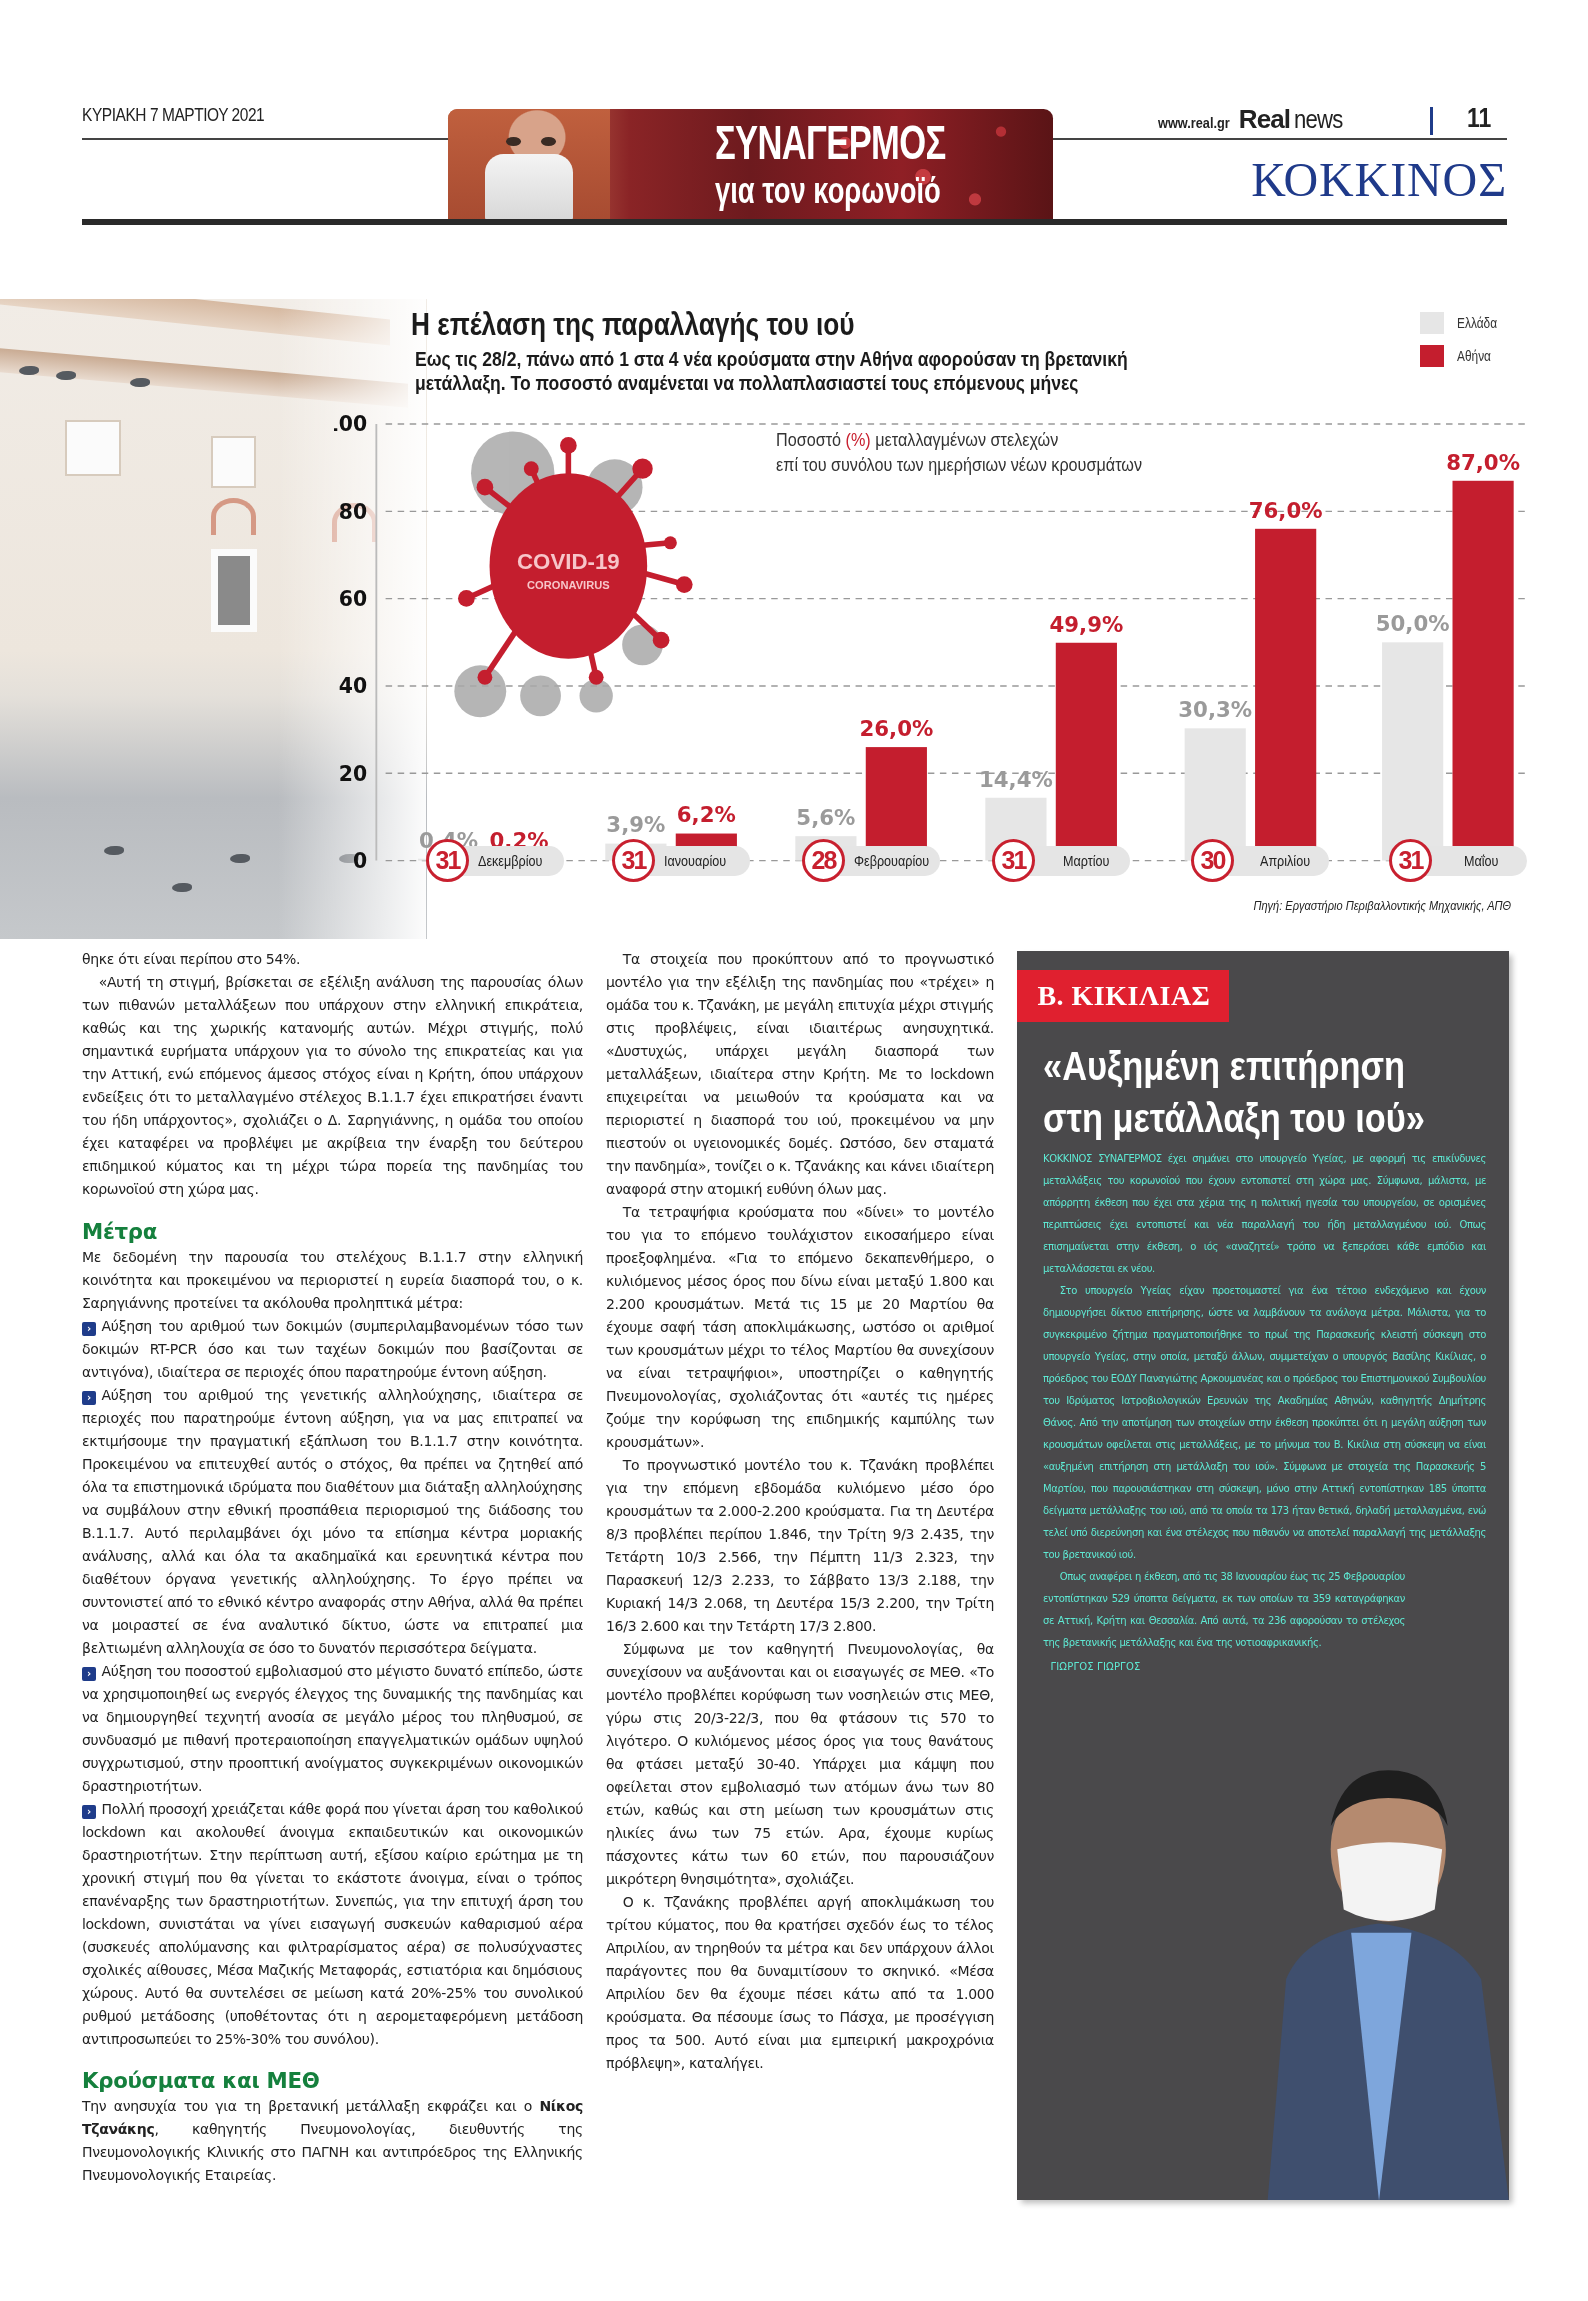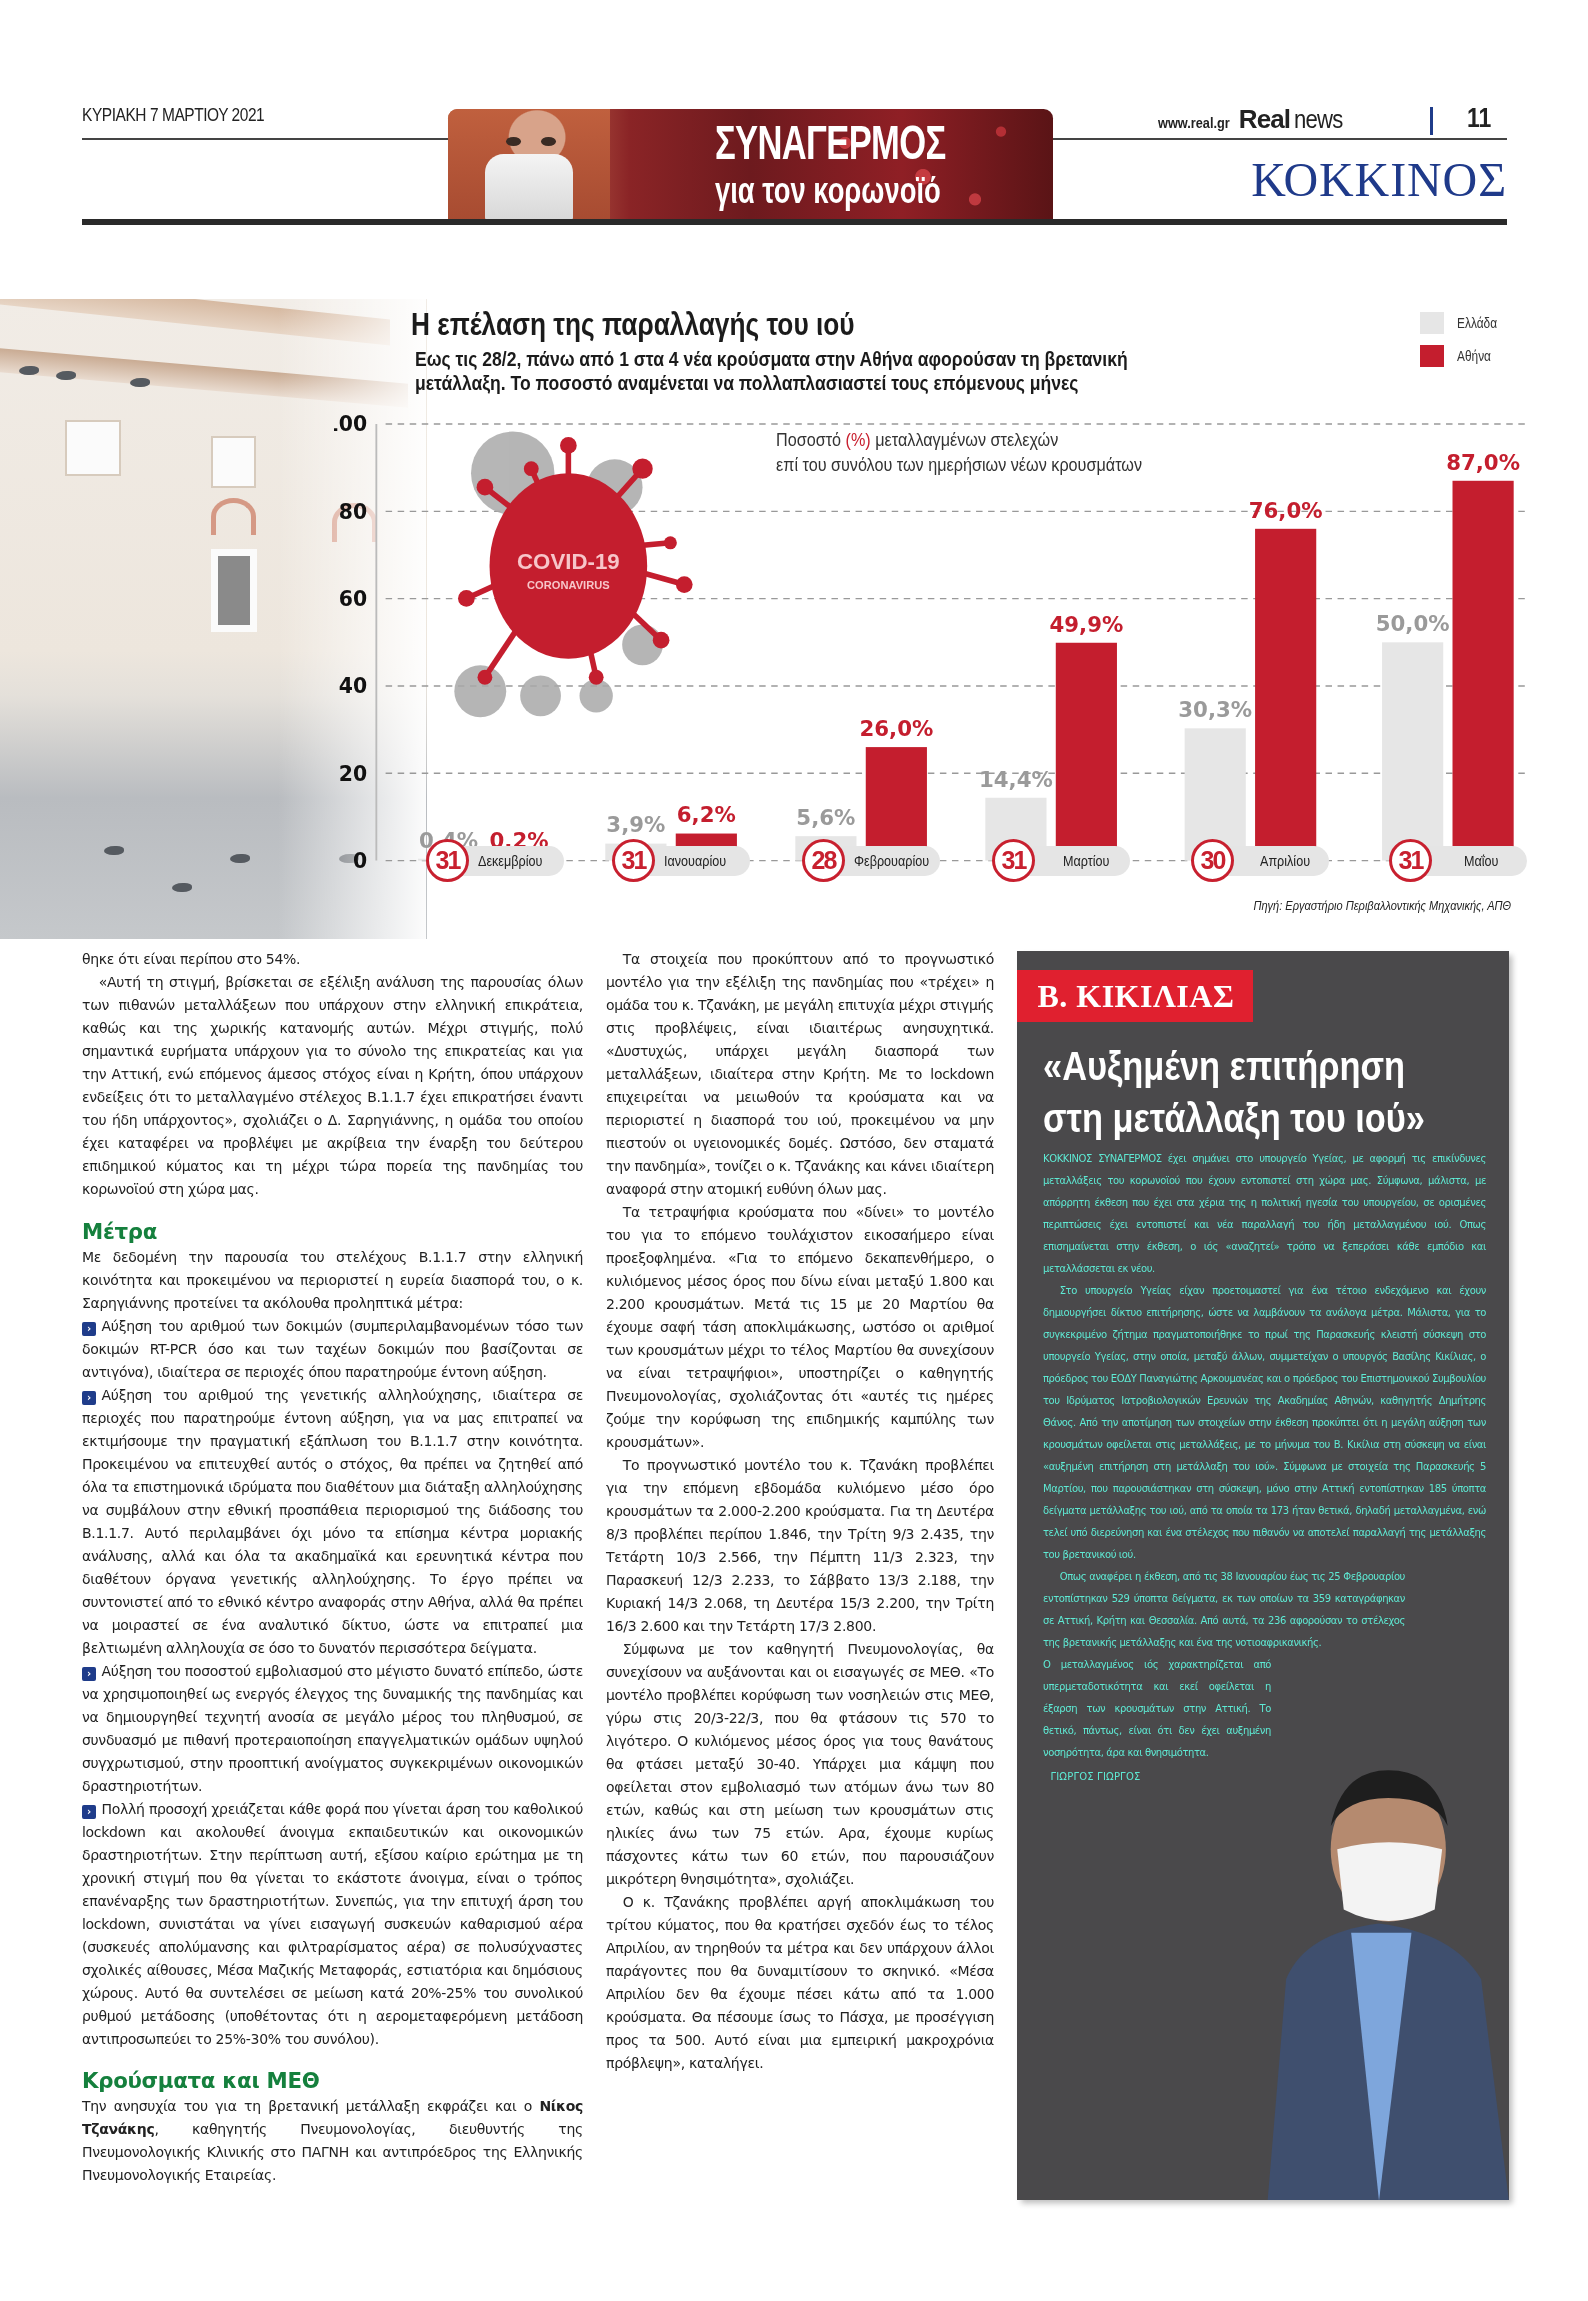--- a/index.html
+++ b/index.html
@@ -65,21 +65,21 @@
   .col { position: absolute; font-family: "DejaVu Sans", sans-serif; font-size: 14px; line-height: 23px; color: #222; text-align: justify; }
   .col p { margin: 0; }
   .col p.ind { text-indent: 16.7px; }
   .col h3 { font-family: "DejaVu Sans", sans-serif; font-weight: bold; font-size: 21.3px; line-height: 28px; margin: 16.7px 0 0 0; color: #15803d; }
   .col .bl { display: inline-block; width: 14px; height: 14px; background: #1f3c8a; color: #fff; font-size: 10.2px; line-height: 14px; text-align: center; border-radius: 1.9px; margin-right: 5.6px; vertical-align: -0.9px; text-indent: 0; font-weight: bold; }
   .col1 { left: 82px; top: 948px; width: 501px; letter-spacing: -0.3px; }
   .col2 { left: 606px; top: 948px; width: 388px; letter-spacing: -0.3px; }
 
   
   .sidebar { position: absolute; left: 1017px; top: 951px; width: 492px; height: 1249px; background: #4a494b; box-shadow: 3.7px 3.7px 5.6px rgba(0,0,0,0.25); overflow: hidden; }
-  .sb-tag { position: absolute; left: 0; top: 18.6px; height: 52px; padding: 0 18.6px 0 20.4px; background: #e0202f; color: #fff; font-family: "Liberation Serif", serif; font-weight: bold; font-size: 32px; line-height: 52px; letter-spacing: 0.5px; }
+  .sb-tag { position: absolute; left: 0; top: 18.6px; height: 52px; padding: 0 18.6px 0 20.4px; background: #e0202f; color: #fff; font-family: "Liberation Serif", serif; font-weight: bold; font-size: 28px; line-height: 52px; letter-spacing: 0.5px; }
   .sb-title { position: absolute; left: 26px; top: 89px; width: 464px; color: #fff; font-weight: bold; font-size: 40px; line-height: 52px; transform: scaleX(0.86); transform-origin: left; white-space: nowrap; }
   .sb-body { position: absolute; left: 26px; top: 197px; width: 443px; color: #5eead4; font-family: "DejaVu Sans", sans-serif; font-size: 10px; line-height: 22px; text-align: justify; letter-spacing: -0.4px; }
   .sb-body p.ind { text-indent: 16.7px; }
   .sb-narrow { width: 228px; }
   .sb-mid { width: 362px; }
   .sb-author { margin-top: 1.9px; padding-left: 7.4px; letter-spacing: 0.2px; }
   .kikilias { position: absolute; left: 232px; top: 796px; width: 260px; height: 454px; }
 </style>
 </head>
 <body>
@@ -287,17 +287,16 @@
     <path d="M20 489 L40 250 Q60 200 140 190 Q220 200 250 250 L280 489 Z" fill="#3f4f6e"></path>
     <path d="M110 200 L140 489 L175 200 Z" fill="#7ea6dc"></path>
     <ellipse cx="150" cy="110" rx="62" ry="78" fill="#b58a6f"></ellipse>
     <path d="M88 85 Q100 25 150 25 Q205 25 214 85 Q200 55 150 55 Q105 55 88 85 Z" fill="#1e1e1e"></path>
     <path d="M95 110 Q150 95 208 110 L200 175 Q150 200 102 175 Z" fill="#f3f3f3"></path>
   </svg>
   <div class="sb-body">
     <p>ΚΟΚΚΙΝΟΣ ΣΥΝΑΓΕΡΜΟΣ έχει σημάνει στο υπουργείο Υγείας, με αφορμή τις επικίνδυνες μεταλλάξεις του κορωνοϊού που έχουν εντοπιστεί στη χώρα μας. Σύμφωνα, μάλιστα, με απόρρητη έκθεση που έχει στα χέρια της η πολιτική ηγεσία του υπουργείου, σε ορισμένες περιπτώσεις έχει εντοπιστεί και νέα παραλλαγή του ήδη μεταλλαγμένου ιού. Οπως επισημαίνεται στην έκθεση, ο ιός «αναζητεί» τρόπο να ξεπεράσει κάθε εμπόδιο και μεταλλάσσεται εκ νέου.</p>
     <p class="ind">Στο υπουργείο Υγείας είχαν προετοιμαστεί για ένα τέτοιο ενδεχόμενο και έχουν δημιουργήσει δίκτυο επιτήρησης, ώστε να λαμβάνουν τα ανάλογα μέτρα. Μάλιστα, για το συγκεκριμένο ζήτημα πραγματοποιήθηκε το πρωί της Παρασκευής κλειστή σύσκεψη στο υπουργείο Υγείας, στην οποία, μεταξύ άλλων, συμμετείχαν ο υπουργός Βασίλης Κικίλιας, ο πρόεδρος του ΕΟΔΥ Παναγιώτης Αρκουμανέας και ο πρόεδρος του Επιστημονικού Συμβουλίου του Ιδρύματος Ιατροβιολογικών Ερευνών της Ακαδημίας Αθηνών, καθηγητής Δημήτρης Θάνος. Από την αποτίμηση των στοιχείων στην έκθεση προκύπτει ότι η μεγάλη αύξηση των κρουσμάτων οφείλεται στις μεταλλάξεις, με το μήνυμα του Β. Κικίλια στη σύσκεψη να είναι «αυξημένη επιτήρηση στη μετάλλαξη του ιού». Σύμφωνα με στοιχεία της Παρασκευής 5 Μαρτίου, που παρουσιάστηκαν στη σύσκεψη, μόνο στην Αττική εντοπίστηκαν 185 ύποπτα δείγματα μετάλλαξης του ιού, από τα οποία τα 173 ήταν θετικά, δηλαδή μεταλλαγμένα, ενώ τελεί υπό διερεύνηση και ένα στέλεχος που πιθανόν να αποτελεί παραλλαγή της μετάλλαξης του βρετανικού ιού.</p>
     <p class="ind sb-mid">Οπως αναφέρει η έκθεση, από τις 38 Ιανουαρίου έως τις 25 Φεβρουαρίου εντοπίστηκαν 529 ύποπτα δείγματα, εκ των οποίων τα 359 καταγράφηκαν σε Αττική, Κρήτη και Θεσσαλία. Από αυτά, τα 236 αφορούσαν το στέλεχος της βρετανικής μετάλλαξης και ένα της νοτιοαφρικανικής.</p>
-    <p class="sb-narrow">Ο μεταλλαγμένος ιός χαρακτηρίζεται από υπερμεταδοτικότητα και εκεί οφείλεται η έξαρση των κρουσμάτων στην Αττική. Το θετικό, πάντως, είναι ότι δεν έχει αυξημένη νοσηρότητα, άρα και θνησιμότητα.</p>
     <p class="sb-author">ΓΙΩΡΓΟΣ ΓΙΩΡΓΟΣ</p>
   </div>
 </div>
 
 
 </body></html>

